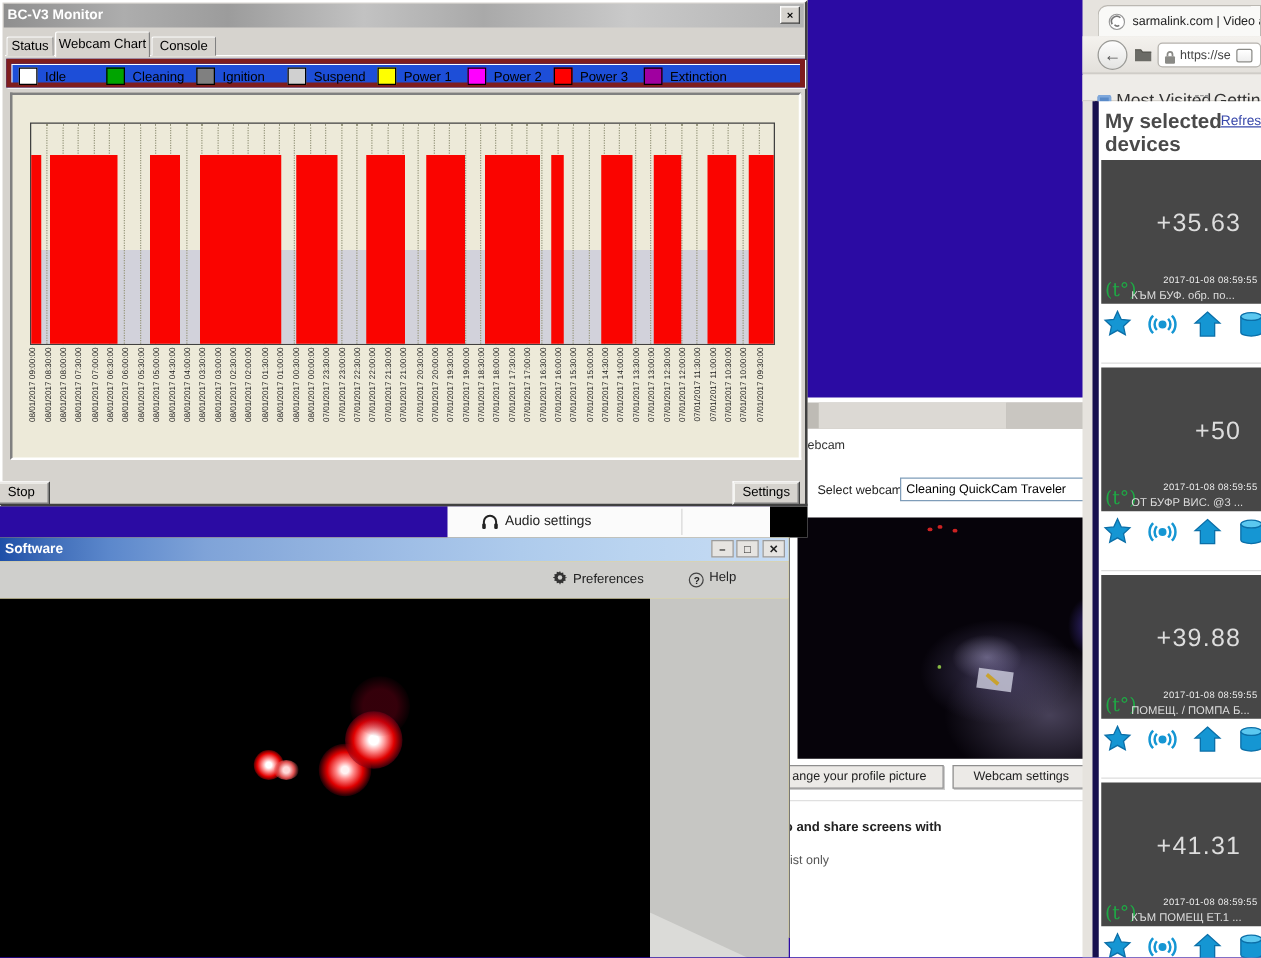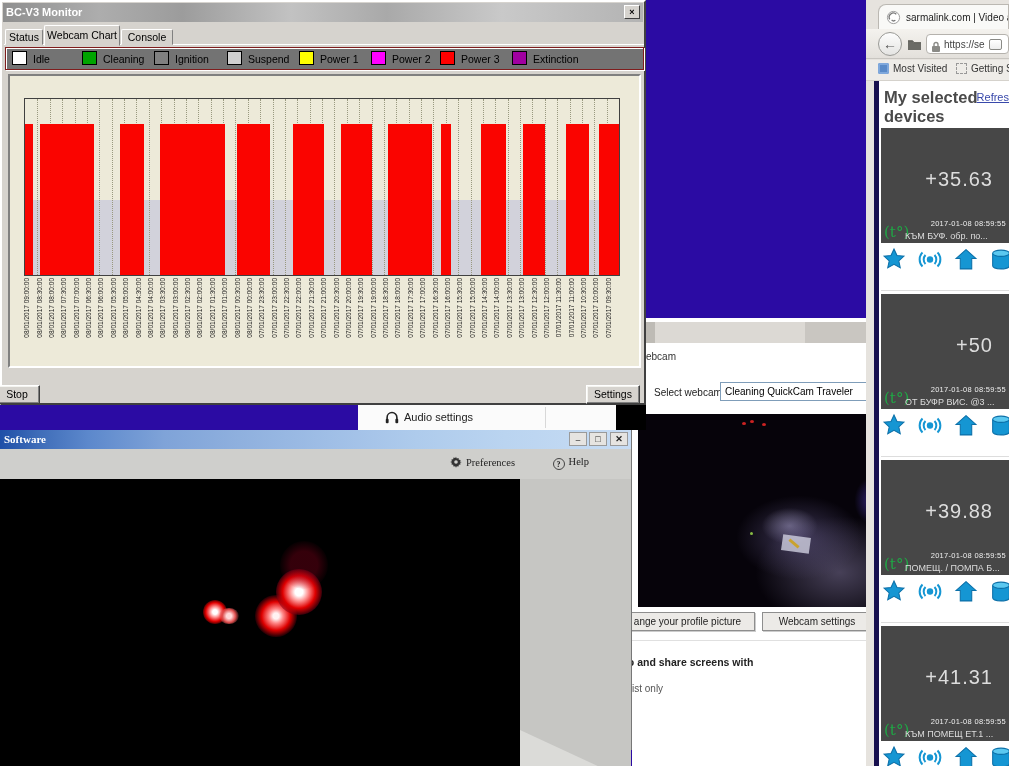--- a/index.html
+++ b/index.html
@@ -18,21 +18,21 @@
     text-align:center; line-height:12px; color:#000; }
   .monitor-close { right:3px; top:2px; }
   .tabs { position:absolute; left:2px; top:23px; height:20px; width:640px;
     border-bottom:1px solid #fff; }
   .tab { position:absolute; background:#D6D3CE; border:1px solid; border-color:#fff #808080 #D6D3CE #fff;
     border-radius:2px 2px 0 0; font-size:10.5px; text-align:center; color:#000; }
   .tab-status { left:1px; top:4px; width:38px; height:16px; line-height:15px; }
   .tab-active { left:40px; top:0; width:76px; height:21px; line-height:18px; z-index:2; border-bottom:1px solid #D6D3CE; }
   .tab-console { left:117px; top:4px; width:52px; height:16px; line-height:15px; }
   .legend-box { position:absolute; left:3px; top:45px; width:639px; height:23px;
-    border:1px solid #7f1d1d; box-shadow:1px 1px 0 #fff, inset 1px 1px 0 #fff; background:#737373; }
+    border:4px solid #7f1d1d; box-shadow:1px 1px 0 #fff, inset 1px 1px 0 #fff; background:#1d4ed8; }
   .legend-item { position:absolute; top:3px; height:15px; }
   .legend-swatch { position:absolute; left:0; top:0; width:15px; height:14px; border:1px solid #000; }
   .legend-label { position:absolute; left:21px; top:2px; font-size:10.5px; color:#000; white-space:nowrap; }
   .chart-panel { position:absolute; left:6px; top:72px; width:633px; height:294px;
     background:#EDEAD9; border:2px solid; border-color:#808080 #fff #fff #808080; }
   .chart-title { position:absolute; left:0; right:0; top:8px; text-align:center;
     color:#2222EE; font-size:10px; }
   .chart-plot { position:absolute; left:14px; top:22px; width:596px; height:178px;
     background:#EDEAD9; border:1px solid #404040; }
   .suspend-band { position:absolute; left:0; right:0; bottom:0; background:#D2D2DB; }
@@ -73,21 +73,21 @@
   .mid-btn { position:absolute; top:294px; height:19px; background:#ECEAE7; border:1px solid #8E8E8E;
     box-shadow:1px 1px 0 #ccc; font-size:10px; color:#222; text-align:center; line-height:17px; }
   .profile-picture-button { left:-12px; width:135px; }
   .webcam-settings-button { left:130px; width:110px; }
   .mid-sep { position:absolute; left:0; top:322px; width:246px; height:0; border-top:1px solid #E0E0E0; }
   .share-screens-text { position:absolute; left:-10px; top:338px; font-size:10.5px; font-weight:bold; color:#222; white-space:nowrap; }
   .list-only-text { position:absolute; left:-10px; top:365px; font-size:10px; color:#555; white-space:nowrap; }
 
   
   .webcam-window { left:0; top:430px; width:632px; height:320px; z-index:3; background:#fde047;
-    border-right:1px solid #777;font-family:Liberation Serif, serif; }
+    border-right:1px solid #777; }
   .webcam-titlebar { position:absolute; left:0; top:0; width:100%; height:19px;
     background:linear-gradient(90deg,#1E4FA8 0%,#3E6CB8 6%,#5C88CC 14%,#7FA3D8 26%,#8FB0DE 38%,#9FBEE6 52%,#AECBEC 66%,#BAD4F0 80%,#C7DCF4 100%); }
   .webcam-title { position:absolute; left:4px; top:3px; color:#fff; font-weight:bold; font-size:11px; }
   .wc-btn { position:absolute; top:2px; width:18px; height:14px; background:#E6E4E1;
     border:1px solid #9a9a9a; font-size:9px; line-height:12px; text-align:center; color:#222; font-weight:bold; }
   .wc-min { right:44px; } .wc-max { right:24px; } .wc-close { right:3px; }
   .webcam-toolbar { position:absolute; left:0; top:19px; width:100%; height:30px; background:#CFCFCC; }
   .preferences-button { position:absolute; right:116px; top:7px; font-size:10.5px; color:#222; }
   .help-button { position:absolute; right:42px; top:7px; font-size:10.5px; color:#222; }
   .tb-ico { display:inline-block; vertical-align:-2px; margin-right:4px; }
@@ -111,21 +111,21 @@
     background:linear-gradient(#FDFDFD,#E4E4E2); border:1px solid #9a9a96; color:#555;
     font-weight:bold; font-size:14px; text-align:center; line-height:22px; }
   .bookmarks-folder-icon { position:absolute; left:41px; top:8px; }
   .url-bar { position:absolute; left:60px; top:5px; width:83px; height:20px; background:#fff;
     border:1px solid #B5B2AD; border-radius:4px; }
   .lock-icon { position:absolute; left:4px; top:4px; }
   .url-text { position:absolute; left:17px; top:4px; font-size:10px; color:#444; white-space:nowrap; }
   .reader-icon { position:absolute; left:62px; top:4px; width:13px; height:11px; border:1px solid #8a8a86; border-radius:2px;
     background:linear-gradient(#fff,#eee); }
   .browser-bookmarks { position:absolute; left:0; top:60px; width:143px; height:21px; background:#EEECE8; border-bottom:1px solid #D5D2CC; }
-  .bm-item { position:absolute; top:3px; font-size:10px; color:#333; white-space:nowrap; }
+  .bm-item { position:absolute; top:12px; font-size:14px; color:#333; white-space:nowrap; }
   .bm-mv { left:12px; } .bm-gs { left:90px; }
   .bm-ico1 { display:inline-block; width:11px; height:11px; background:#5A8AC8; border-radius:2px; vertical-align:-2px; margin-right:4px;
     box-shadow:inset 0 0 0 2px #7FA8DC; }
   .bm-ico2 { display:inline-block; width:11px; height:11px; border:1px dashed #999; vertical-align:-2px; margin-right:4px; }
   .browser-page { position:absolute; left:10px; top:81px; width:133px; height:685px; background:#fff;
     border-left:3px solid #17104E; }
   .page-heading { position:absolute; left:5px; top:7px; width:95px; font-size:16.5px; font-weight:bold; color:#4A4A4A; line-height:19px; }
   .refresh-link { position:absolute; right:0; top:10px; font-size:11px; color:#3949AB; text-decoration:underline; white-space:nowrap;text-align:right; }
   .devices-list { position:absolute; left:2px; top:47px; width:131px; }
   .device-block .device-sep { border-top:1px solid #DDD; margin:0 0 3px 0; height:0; }

